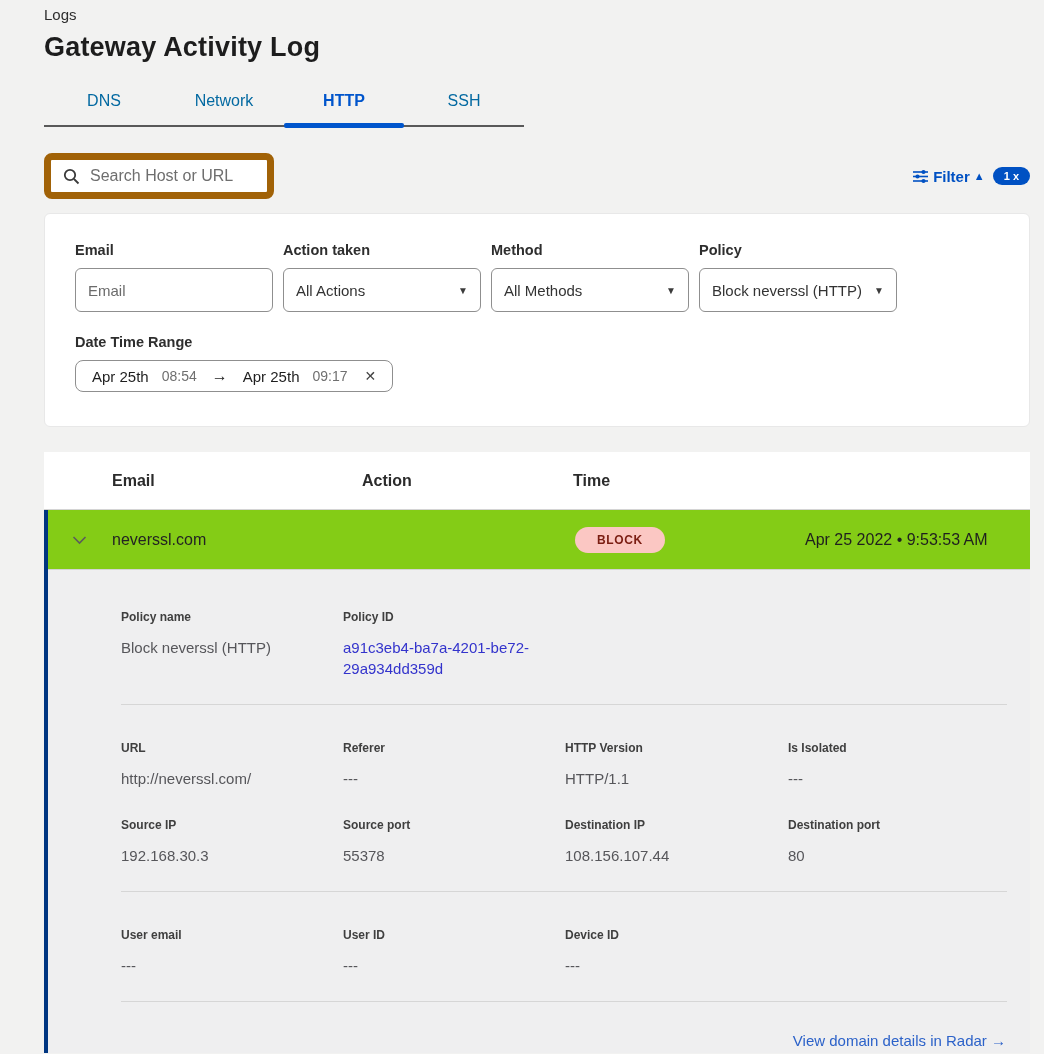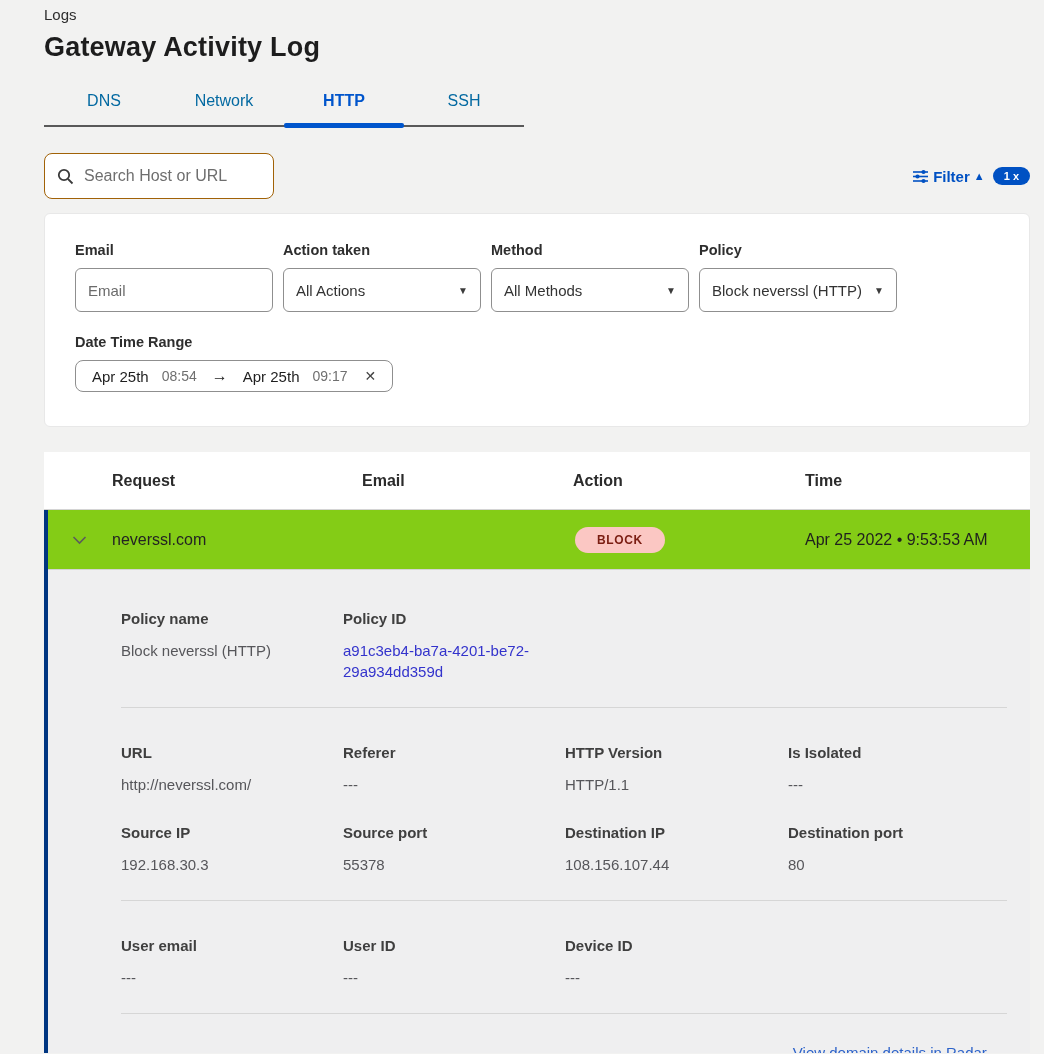--- a/index.html
+++ b/index.html
@@ -25,21 +25,21 @@
   .tab.active::after {
     content: ""; position: absolute; left: 0; right: 0; bottom: -3px;
     height: 5px; background: #0055cc; border-radius: 2px;
   }
 
   
   .search-row { display: flex; align-items: center; justify-content: space-between; margin-top: 26px; }
   .search-box {
     display: flex; align-items: center; gap: 10px;
     width: 230px; height: 46px; background: #fff;
-    border: 1px solid #a16207; border-radius: 8px; padding: 0 12px;
+    border: 7px solid #a16207; border-radius: 8px; padding: 0 12px;
   }
   .search-box input {
     border: none; outline: none; font-size: 16px; width: 100%;
     font-family: "Liberation Sans", sans-serif; color: #333; background: transparent;
   }
   .search-box input::placeholder { color: #6e6e6e; }
   .filter-toggle { display: flex; align-items: center; gap: 4px; cursor: pointer; }
   .filter-label { color: #0051c3; font-size: 15px; font-weight: 700; }
   .caret-up { color: #0051c3; font-size: 11px; }
   .filter-badge {
@@ -100,21 +100,21 @@
     font-size: 12px; font-weight: 700; letter-spacing: 0.6px;
     border-radius: 13px; padding: 6px 22px; margin-left: 2px;
   }
   .time-cell { font-size: 16px; color: #1f1f1f; }
 
   
   .expanded {
     background: #efeff0; padding: 40px 23px 0 73px; height: 483px; overflow: hidden;
   }
   .dgrid { display: grid; grid-template-columns: 222px 222px 223px 1fr; }
-  .dlabel { font-size: 15px; font-weight: 700; color: #3f3f3f; margin-bottom: 13px; }
+  .dlabel { font-size: 12px; font-weight: 700; color: #3f3f3f; margin-bottom: 13px; }
   .dvalue { font-size: 15px; color: #56565a; line-height: 21px; }
   .policy-id-link { color: #3333cc; text-decoration: none; display: inline-block; max-width: 195px; cursor: pointer; }
   .divider { border: none; border-top: 1px solid #d6d6d6; margin-top: 25px; }
   .sec { margin-top: 36px; }
   .row2 { margin-top: 29px; }
   .radar-row { text-align: right; margin-top: 30px; padding-right: 1px; }
   .radar-link { color: #2c62c9; font-size: 15px; text-decoration: none; cursor: pointer; }
 
   .icon-svg { display: block; }
 </style>
@@ -201,21 +201,20 @@
         <span class="range-arrow">→</span>
         <span class="range-date">Apr 25th</span>
         <span class="range-time">09:17</span>
         <span class="range-clear">✕</span>
       </div>
     </div>
   </div>
 
   <div class="table-card">
     <div class="thead">
-      <div class="th">Request</div>
       <div class="th">Email</div>
       <div class="th">Action</div>
       <div class="th">Time</div>
     </div>
 
     <div class="expanded-wrap">
       <div class="trow">
         <div class="chevron">
           <svg width="15" height="10" viewBox="0 0 15 10" fill="none" stroke="#5c5c5c" stroke-width="1.6">
             <polyline points="1.5,2 7.5,8 13.5,2"></polyline>

